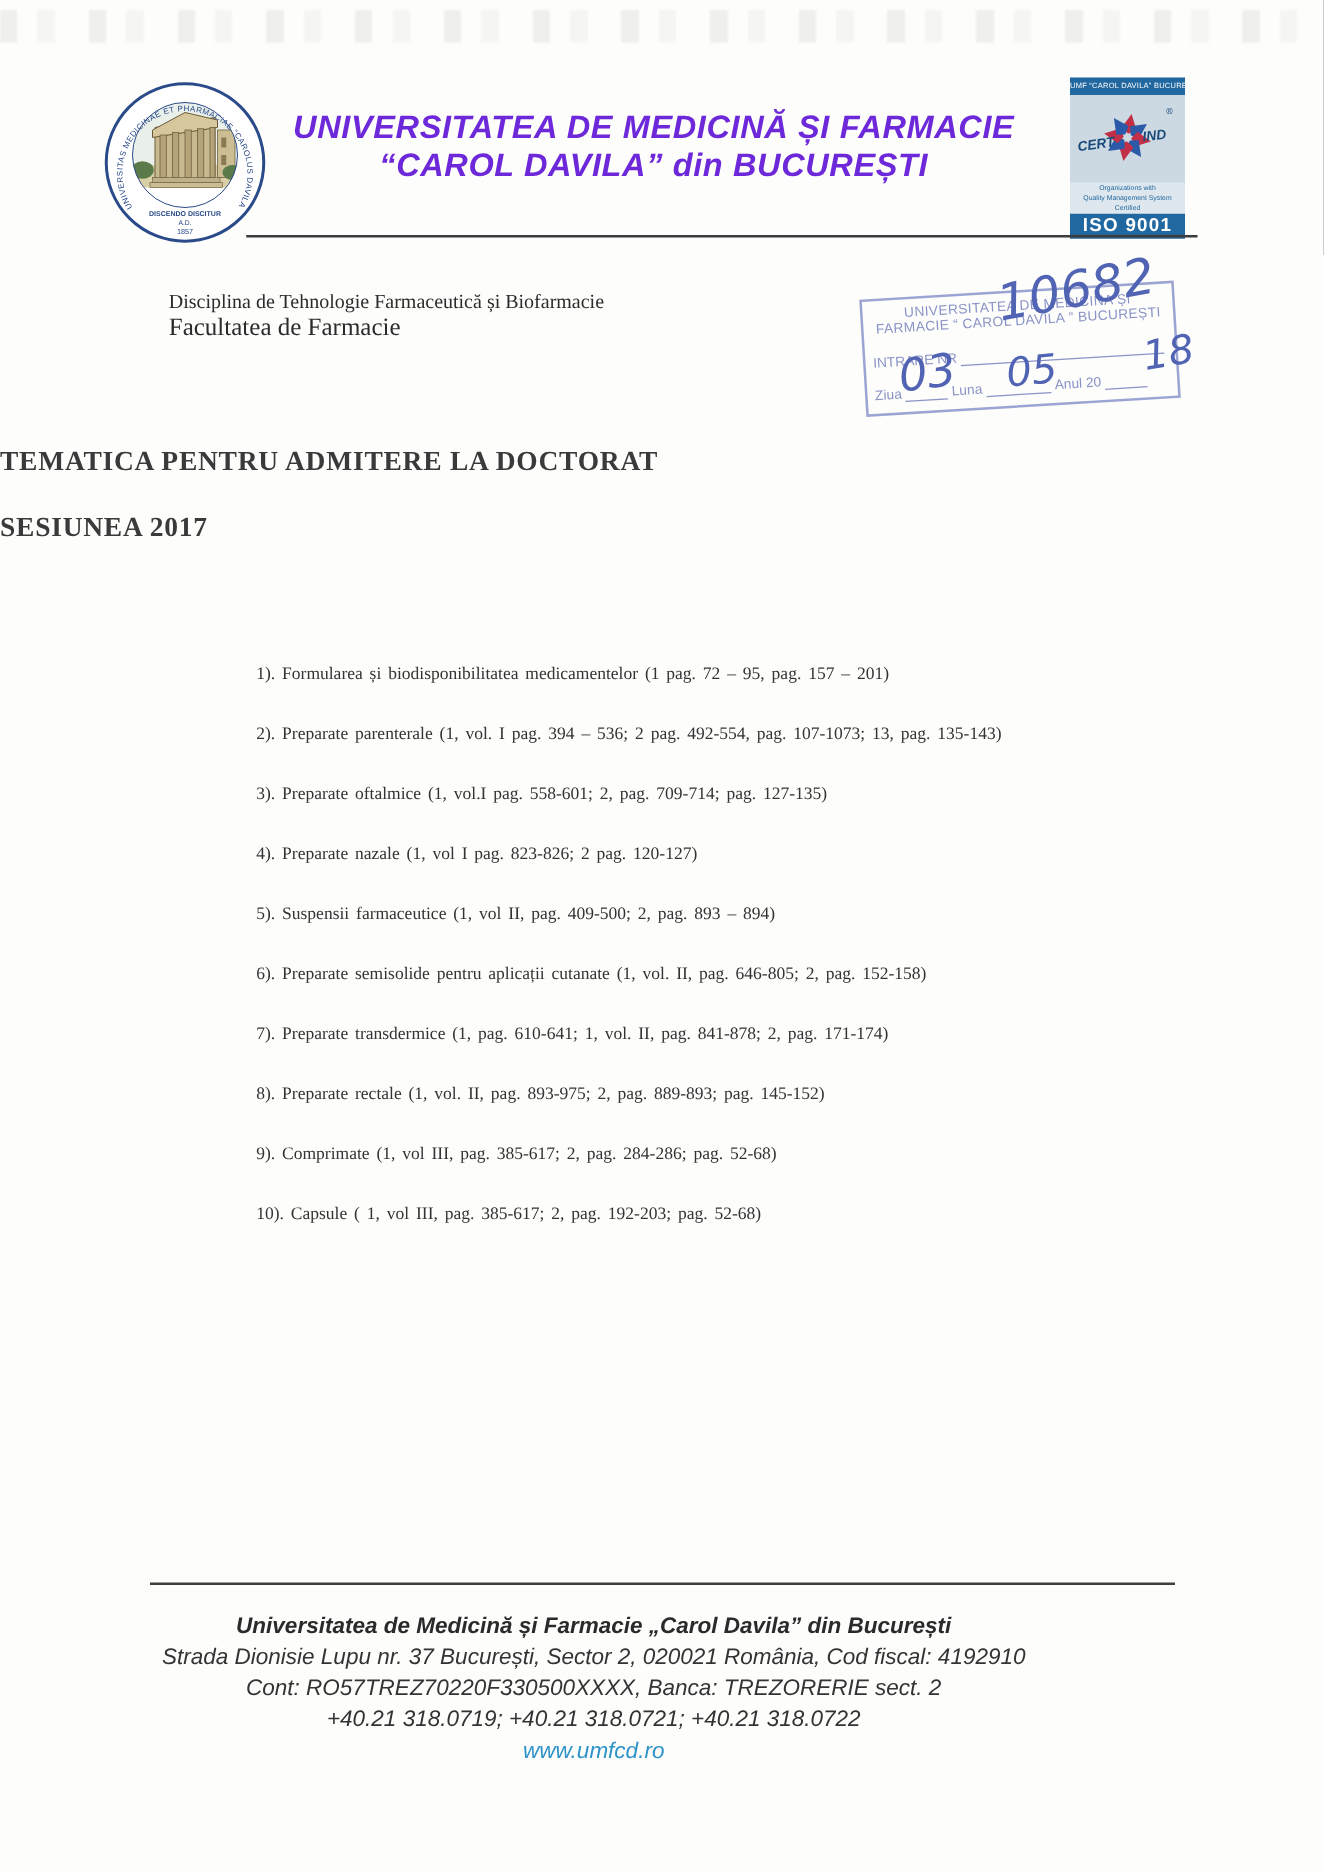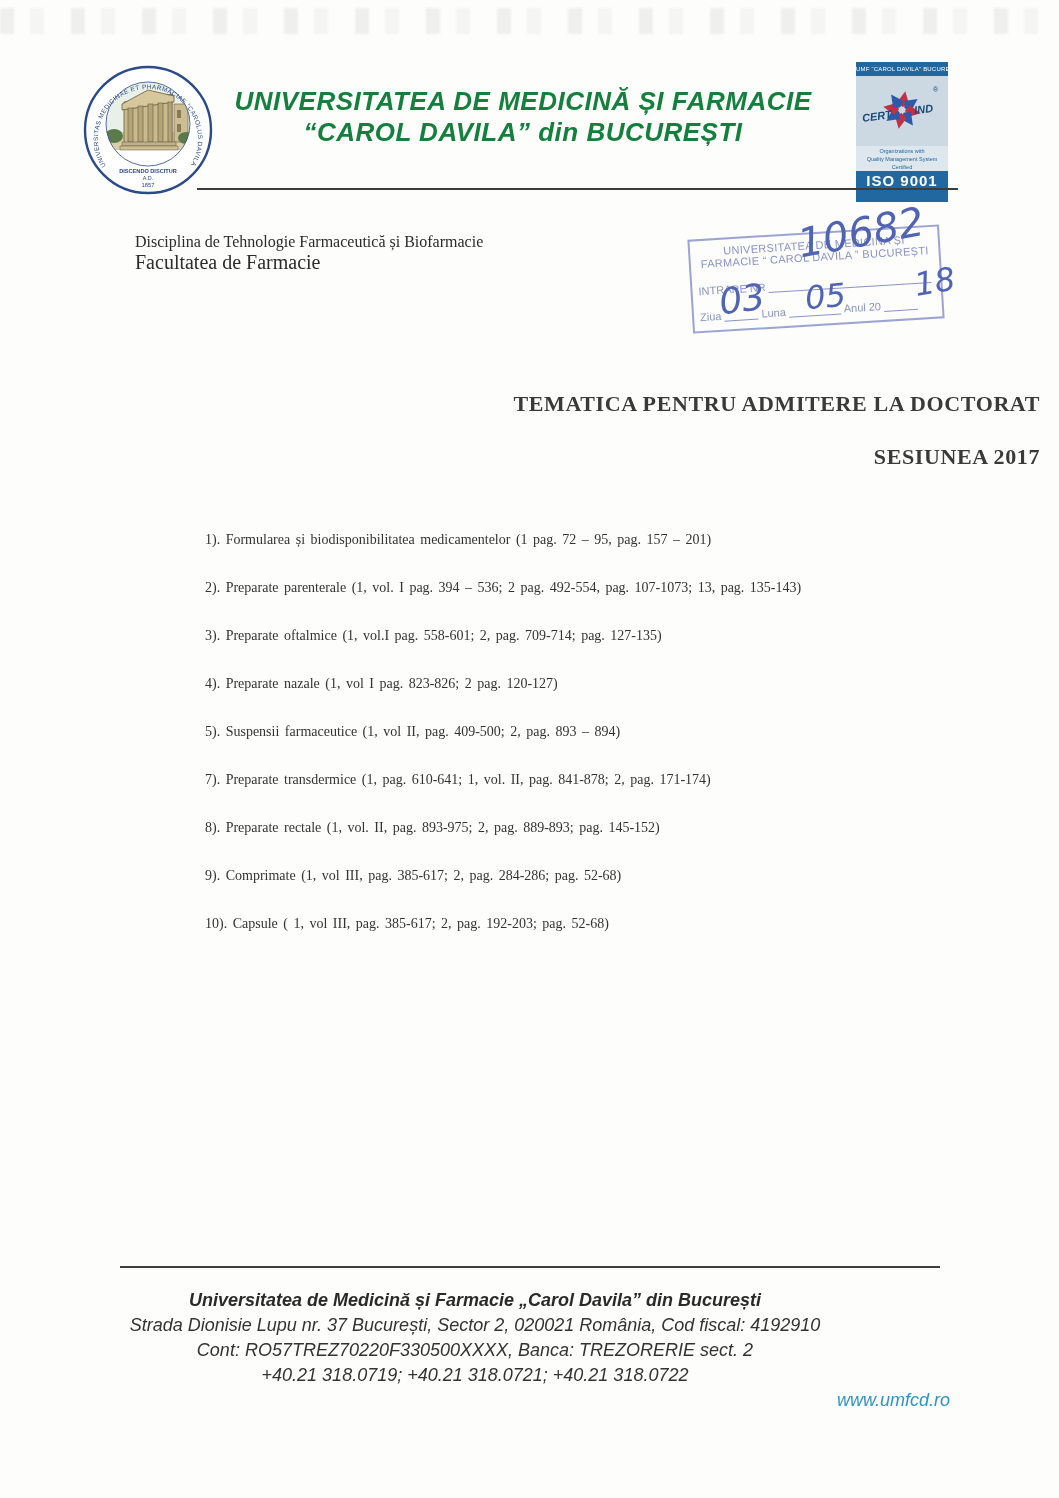--- a/index.html
+++ b/index.html
@@ -24,21 +24,21 @@
   }
 
   
   .seal { position: absolute; left: 82px; top: 64px; width: 132px; height: 132px; }
   .uni-title {
     position: absolute; left: 0; top: 86px; width: 1046px;
     text-align: center;
     font-family: "Liberation Sans", sans-serif;
     font-weight: bold; font-style: italic;
     font-size: 26px; line-height: 31px;
-    color: #15803d; letter-spacing: 0.5px;
+    color: #6d28d9; letter-spacing: 0.5px;
   }
   .iso-badge {
     position: absolute; left: 856px; top: 62px; width: 92px; height: 128px;
     font-family: "Liberation Sans", sans-serif;
     box-shadow: 0 0 0 1px #b9c6ce inset;
     background: #e7edf1;
   }
   .iso-top {
     height: 14px; background: #2268a0; color: #fff;
     font-size: 6px; line-height: 14px; text-align: center;
@@ -52,21 +52,21 @@
   }
   .cert-left { left: 6px; top: 34px; transform: rotate(-8deg); }
   .cert-right { left: 58px; top: 27px; transform: rotate(-6deg); }
   .cert-r { position: absolute; left: 77px; top: 10px; font-size: 7px; color: #1a4a7a; }
   .iso-sub {
     height: 25px; background: #dde7ed; color: #2268a0;
     font-size: 5.5px; line-height: 8px; text-align: center; padding-top: 1px;
     overflow: hidden;
   }
   .iso-bottom {
-    height: 31px; background: #2268a0; color: #fff;
+    height: 20px; background: #2268a0; color: #fff;
     font-weight: bold; font-size: 15px; line-height: 19px;
     text-align: center; letter-spacing: 1px;
   }
   .header-rule { position: absolute; left: 197px; top: 188px; width: 761px; height: 2px; background: #3c3c3c; }
 
   .faculty-line { position: absolute; left: 135px; top: 203px; font-size: 20px; color: #2b2b2b; margin-top: 48px; }
   .discipline-line { position: absolute; left: 135px; top: 233px; font-size: 16px; color: #2b2b2b; }
 
   
   .stamp {
@@ -93,22 +93,22 @@
     white-space: nowrap;
   }
   .hand-number { left: 108px; top: -22px; font-size: 40px; transform: rotate(-7deg); font-weight: 300; }
   .hand-day   { left: 26px;  top: 40px; font-size: 36px; transform: rotate(-4deg); }
   .hand-month { left: 112px; top: 44px; font-size: 32px; transform: rotate(-2deg); }
   .hand-year  { left: 222px; top: 36px; font-size: 32px; transform: rotate(-6deg); }
 
   
   .doc-title {
     position: absolute; left: 0; top: 356px; width: 1040px;
-    text-align: right; font-weight: bold;
-    font-size: 22px; color: #3a3a3a; letter-spacing: 0.6px; margin-top: 35px;
+    text-align: left; font-weight: bold;
+    font-size: 22px; color: #3a3a3a; letter-spacing: 0.6px;
   }
   .doc-title .t2 { margin-top: 27px; }
 
   
   .topics { position: absolute; left: 130px; top: 518px; width: 802px; }
   .topics p {
     font-size: 14px; line-height: 43px;
     text-align: justify; text-indent: 75px;
     color: #333; margin-bottom: 5px;
     word-spacing: 2px;
@@ -117,21 +117,21 @@
   
   .footer-rule { position: absolute; left: 120px; top: 1266px; width: 820px; height: 2px; background: #3e3e3e; }
   .footer {
     position: absolute; left: 0; top: 1288px; width: 950px;
     text-align: center;
     font-family: "Liberation Sans", sans-serif;
     font-style: italic; font-size: 18px; line-height: 25px;
     color: #333;
   }
   .footer .f1 { font-weight: bold; color: #2a2a2a; }
-  .footer .link { color: #2e93c8; text-align: right; }
+  .footer .link { color: #2e93c8; }
 </style>
 </head>
 <body>
 
 <div class="page">
   <div class="scan-noise"></div>
 
   <div class="seal">
     <svg width="132" height="132" viewBox="0 0 132 132">
       <defs>
@@ -232,20 +232,21 @@
     <div class="t1">TEMATICA PENTRU ADMITERE LA DOCTORAT</div>
     <div class="t2">SESIUNEA 2017</div>
   </div>
 
   <div class="topics">
     <p>1). Formularea și biodisponibilitatea medicamentelor (1 pag. 72 – 95, pag. 157 – 201)</p>
     <p>2). Preparate parenterale (1, vol. I pag. 394 – 536; 2 pag. 492-554, pag. 107-1073; 13, pag. 135-143)</p>
     <p>3). Preparate oftalmice (1, vol.I pag. 558-601; 2, pag. 709-714; pag. 127-135)</p>
     <p>4).  Preparate nazale (1, vol I pag. 823-826; 2 pag. 120-127)</p>
     <p>5). Suspensii farmaceutice (1, vol II, pag. 409-500; 2, pag. 893 – 894)</p>
+    <p>6). Preparate semisolide pentru aplicații cutanate (1, vol. II, pag. 646-805; 2, pag. 152-158)</p>
     <p>7). Preparate transdermice (1, pag. 610-641; 1, vol. II, pag. 841-878; 2, pag. 171-174)</p>
     <p>8). Preparate rectale (1, vol. II, pag. 893-975; 2, pag. 889-893; pag. 145-152)</p>
     <p>9). Comprimate (1, vol III, pag. 385-617; 2, pag. 284-286; pag. 52-68)</p>
     <p>10). Capsule ( 1, vol III, pag. 385-617; 2, pag. 192-203; pag. 52-68)</p>
   </div>
 
   <div class="footer-rule"></div>
   <div class="footer">
     <div class="f1">Universitatea de Medicină și Farmacie „Carol Davila” din București</div>
     <div>Strada Dionisie Lupu nr. 37 București, Sector 2, 020021 România, Cod fiscal: 4192910</div>

